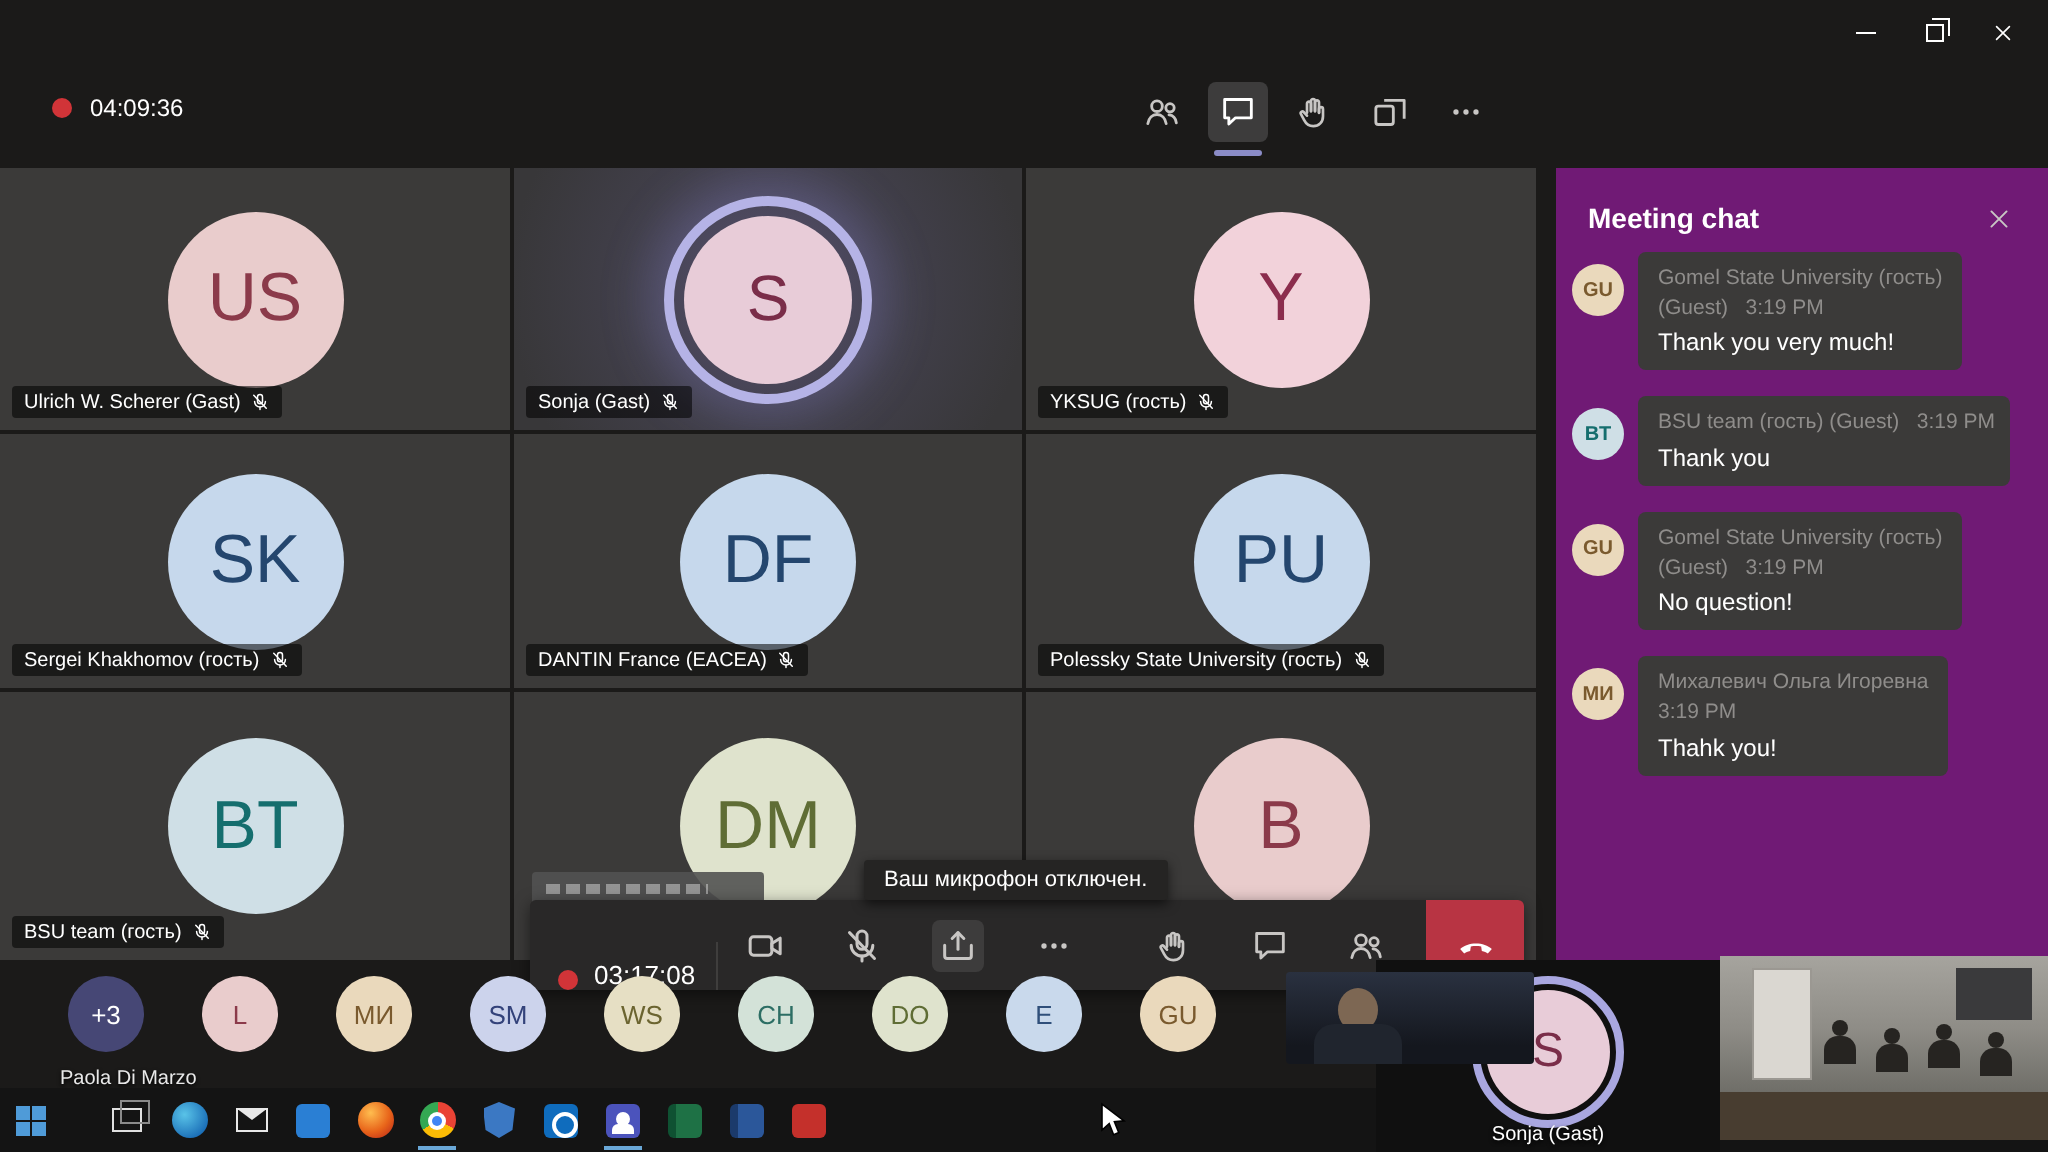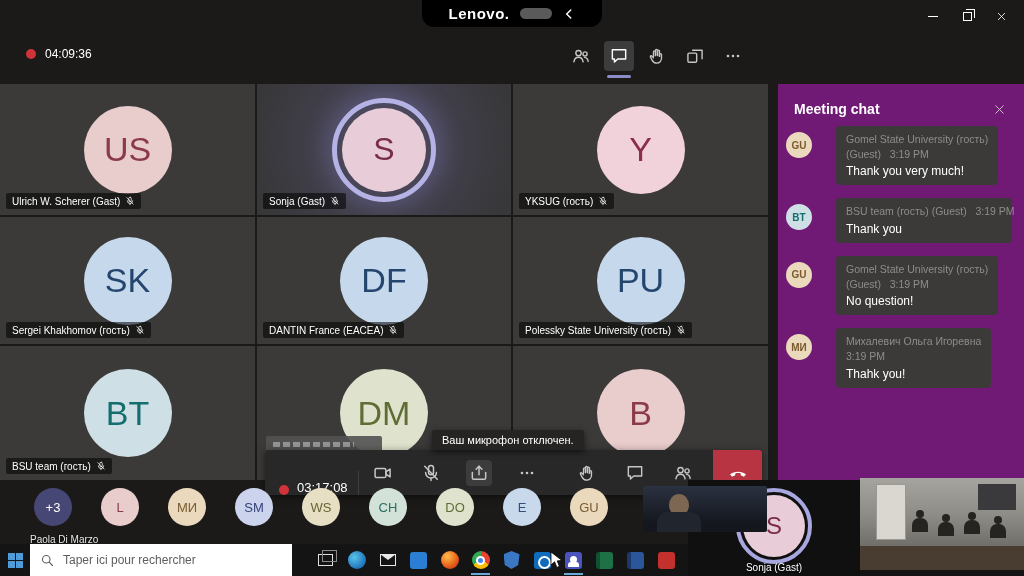--- a/index.html
+++ b/index.html
@@ -94,21 +94,21 @@
   
   .chat{position:absolute;left:778px;top:84px;width:246px;height:396px;background:#701a75;z-index:2;color:#fff}
   .chat-head{display:flex;align-items:center;padding:14px 14px 6px 16px}
   .chat-title{font-size:14px;font-weight:700}
   .chat-close{margin-left:auto;color:#c8c6c4;width:22px;height:22px;display:flex;align-items:center;justify-content:center}
   .chat-close svg{width:13px;height:13px}
   .chat-sys{display:flex;align-items:center;gap:7px;color:#a19f9d;font-size:11px;margin:4px 0 12px 16px}
   .chat-sys svg{width:14px;height:14px;flex:none}
   .msg{display:flex;align-items:flex-start;margin:0 12px 13px 8px}
   .msg-av{width:26px;height:26px;border-radius:50%;display:flex;align-items:center;justify-content:center;font-size:10px;font-weight:700;position:relative;flex:none;margin-top:6px}
-  .bubble{background:#3b3a39;border-radius:4px;padding:6px 10px 7px;margin-left:24px;min-width:150px;max-width:186px}
+  .bubble{background:#3b3a39;border-radius:4px;padding:6px 10px 7px;margin-left:7px;min-width:150px;max-width:186px}
   .m-line1,.m-line2{color:#8f8d8b;font-size:10.5px;line-height:1.45;white-space:pre}
   .m-line2:empty{display:none}
   .m-text{color:#fff;font-size:12px;margin-top:2px}
 
   
   .taskbar{position:absolute;left:0;right:0;bottom:0;height:32px;background:#141414;z-index:6;display:flex;align-items:center}
   .startbtn{width:30px;height:32px;display:flex;align-items:center;justify-content:center}
   .winlogo{width:15px;height:15px;display:grid;grid-template-columns:7px 7px;grid-template-rows:7px 7px;gap:1px}
   .winlogo i{background:#4f9bd8}
   .searchbox{width:262px;height:32px;background:#fff;display:flex;align-items:center;padding:0 10px;gap:8px}
@@ -206,29 +206,20 @@
     </g>
     <g id="i-leave-event" fill="none" stroke="currentColor" stroke-width="1.8" stroke-linecap="round" stroke-linejoin="round">
       <path d="M10 4H4v16h6"></path>
         <path d="M13 12h8M18 8.5l3 3.5-3 3.5"></path>
     </g>
   </defs>
 </svg>
 
 <div class="screen">
 
-  <div class="titlestrip">
-    <div class="notch">
-      <span class="brand">Lenovo.</span>
-      <span class="campill"></span>
-      <svg viewBox="0 0 24 24">
-          <use href="#i-chev-left"></use>
-        </svg>
-    </div>
-  </div>
   <div class="winctl">
     <div class="winbtn">
         <div class="ic-min"></div>
       </div>
     <div class="winbtn">
         <div class="ic-max"></div>
       </div>
     <div class="winbtn">
         <svg viewBox="0 0 24 24">
           <use href="#i-close"></use>
@@ -474,26 +465,20 @@
 
   <div class="taskbar">
     <div class="startbtn">
       <div class="winlogo">
           <i></i>
           <i></i>
           <i></i>
           <i></i>
         </div>
     </div>
-    <div class="searchbox">
-      <svg viewBox="0 0 24 24">
-          <use href="#i-search"></use>
-        </svg>
-      <input type="text" placeholder="Taper ici pour rechercher" style="">
-    </div>
     <div class="tb-apps">
       <div class="appslot">
           <div class="g-taskview"></div>
         </div>
       <div class="appslot">
           <div class="g-circle g-edge"></div>
         </div>
       <div class="appslot">
           <div class="g-mail"></div>
         </div>

